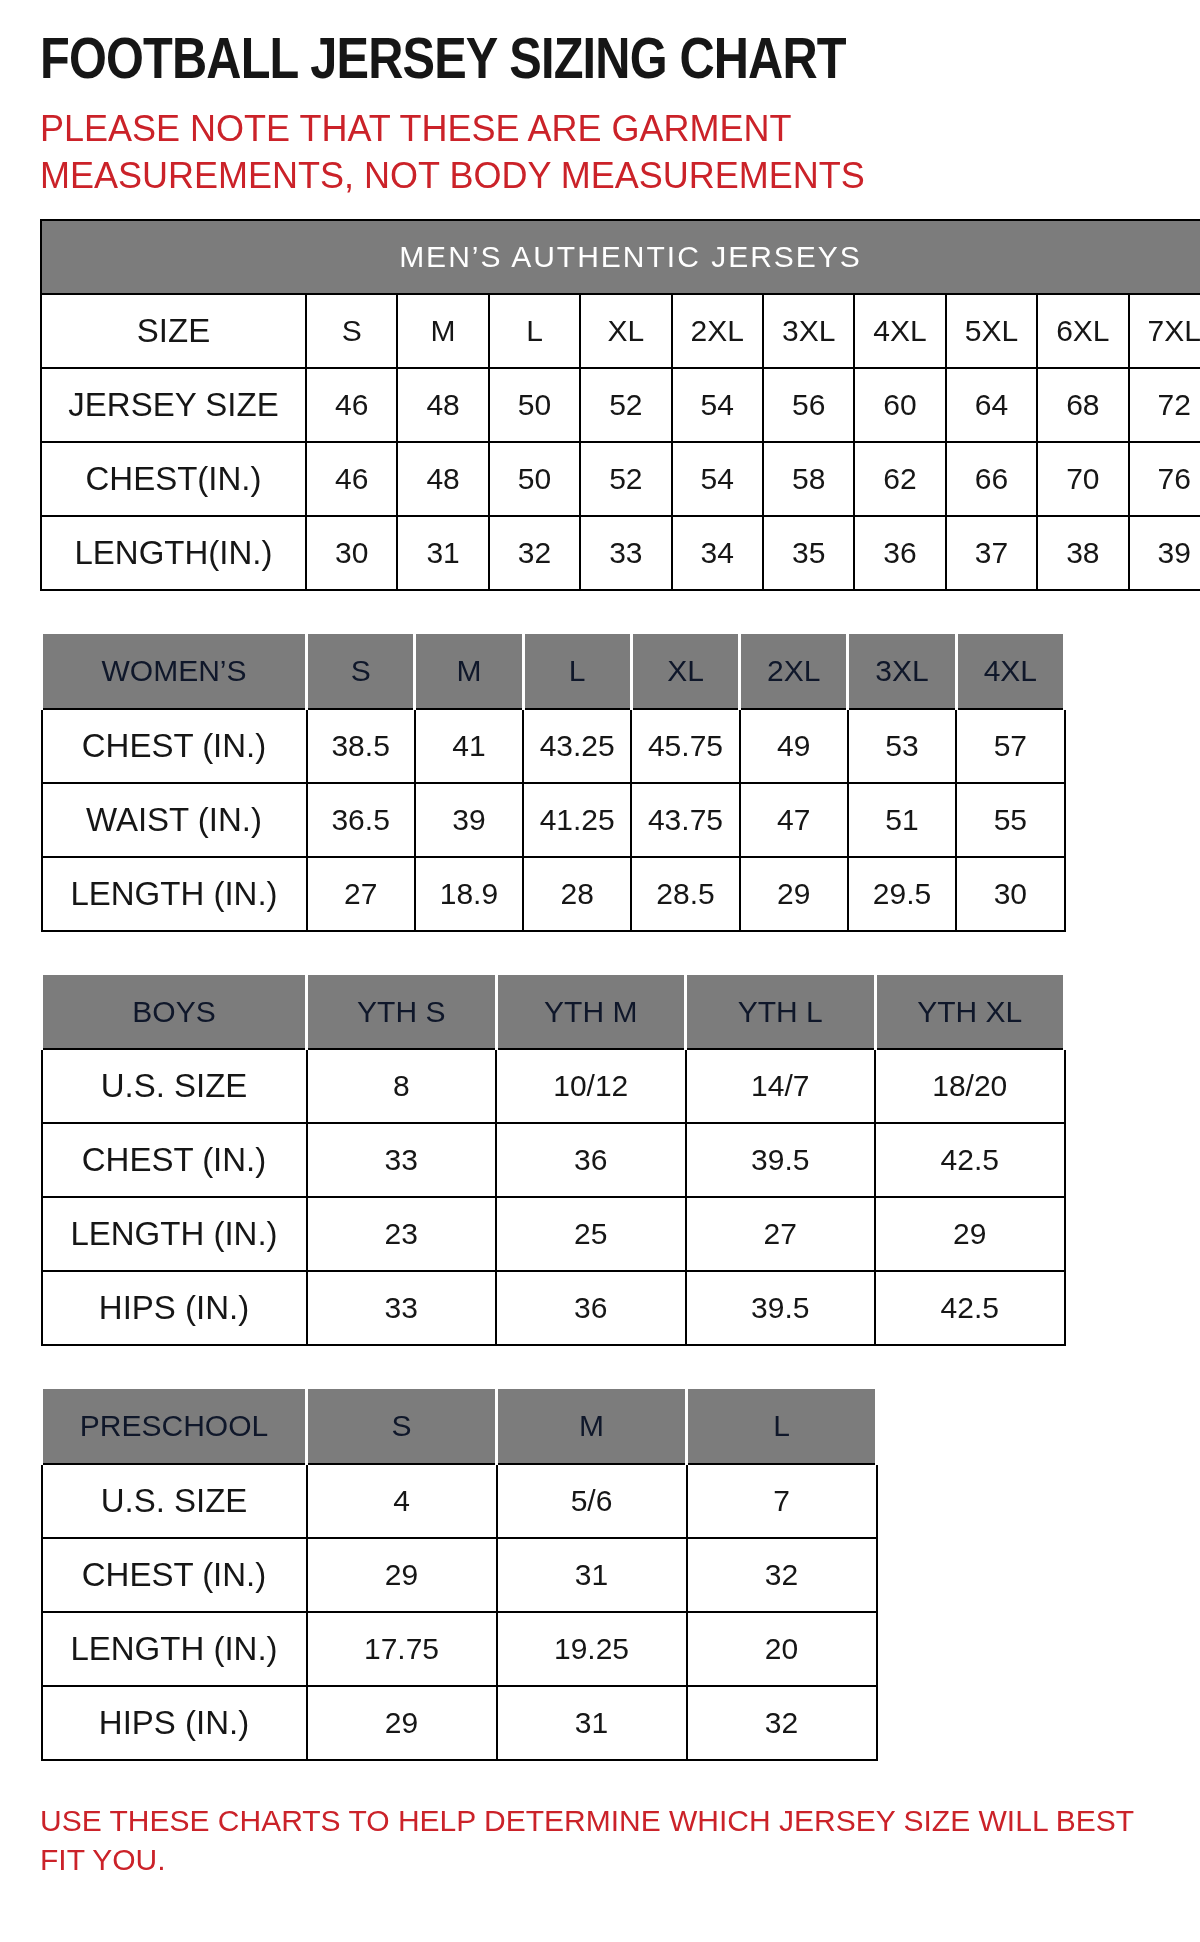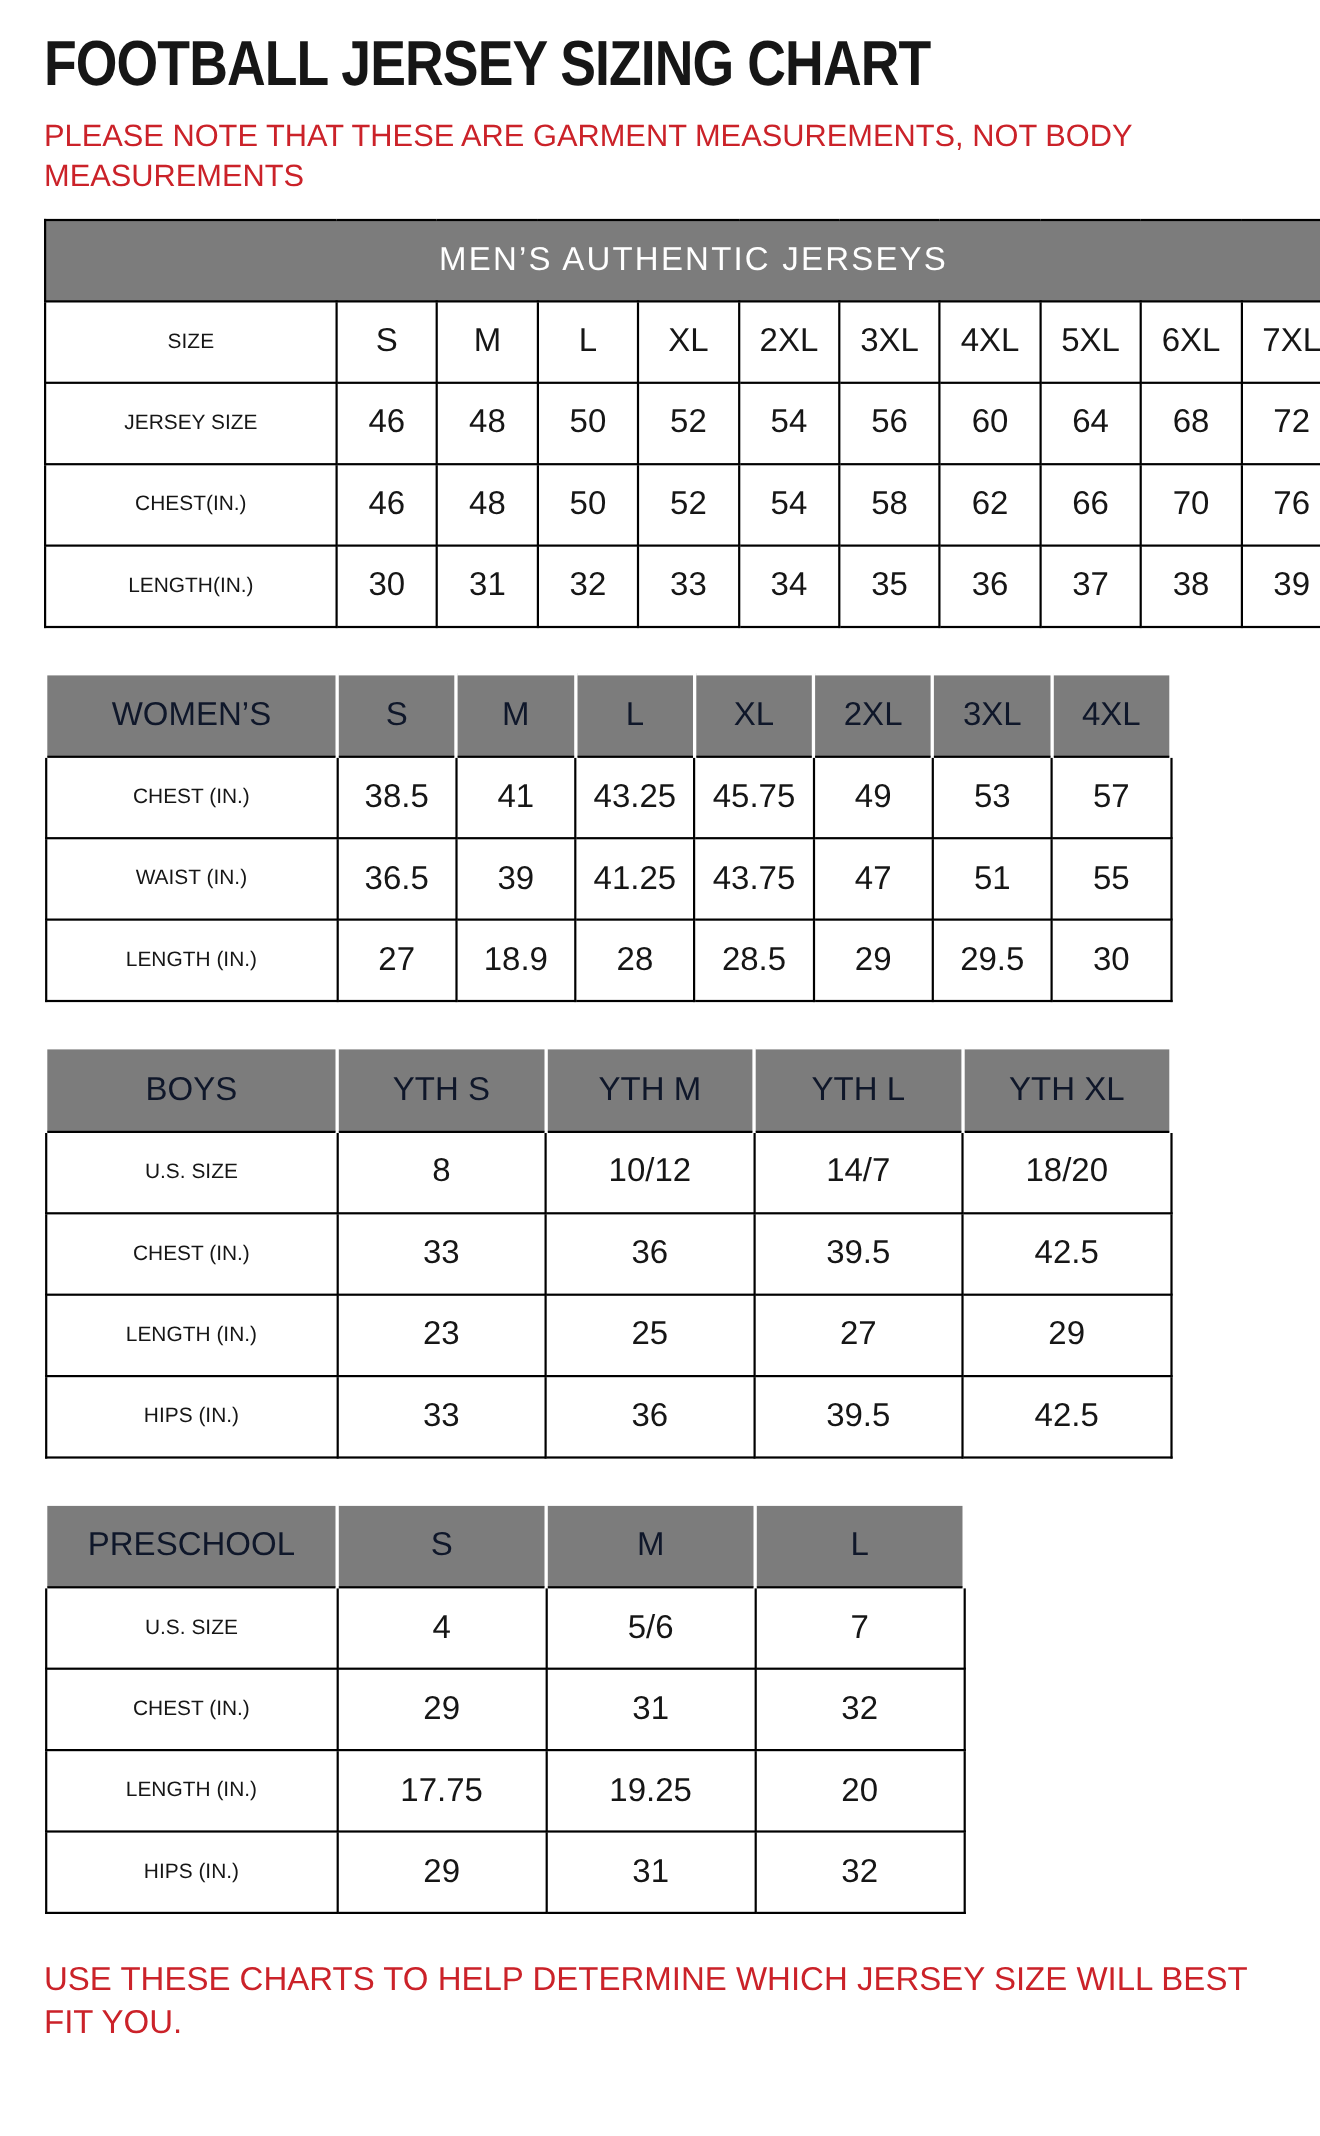--- a/index.html
+++ b/index.html
@@ -17,21 +17,21 @@
     line-height: 1.1;
     font-weight: 800;
     letter-spacing: -1px;
     white-space: nowrap;
     transform: scaleX(0.84);
     transform-origin: 0 50%;
   }
 
   .note {
     color: var(--red, #cb2229);
-    font-size: 28px;
+    font-size: 36px;
     line-height: 1.3;
     max-width: 1040px;
     margin: 16px 0 20px 0;
   }
 
   table.tbl {
     border-collapse: collapse;
     table-layout: fixed;
     margin: 0 0 40px 0;
   }
@@ -45,21 +45,21 @@
     border: 2px solid #000;
     text-align: center;
     vertical-align: middle;
     font-size: 30px;
     line-height: 1.15;
     height: 74px;
     padding: 4px 6px;
   }
   .tbl td.lbl {
     white-space: pre-line;
-    font-size: 19px;
+    font-size: 33px;
   }
 
   .band {
     background: var(--gray, #7c7c7c);
     color: #ffffff;
     font-size: 34px;
     letter-spacing: 2px;
     font-weight: 400;
     height: 80px;
     text-align: center;

